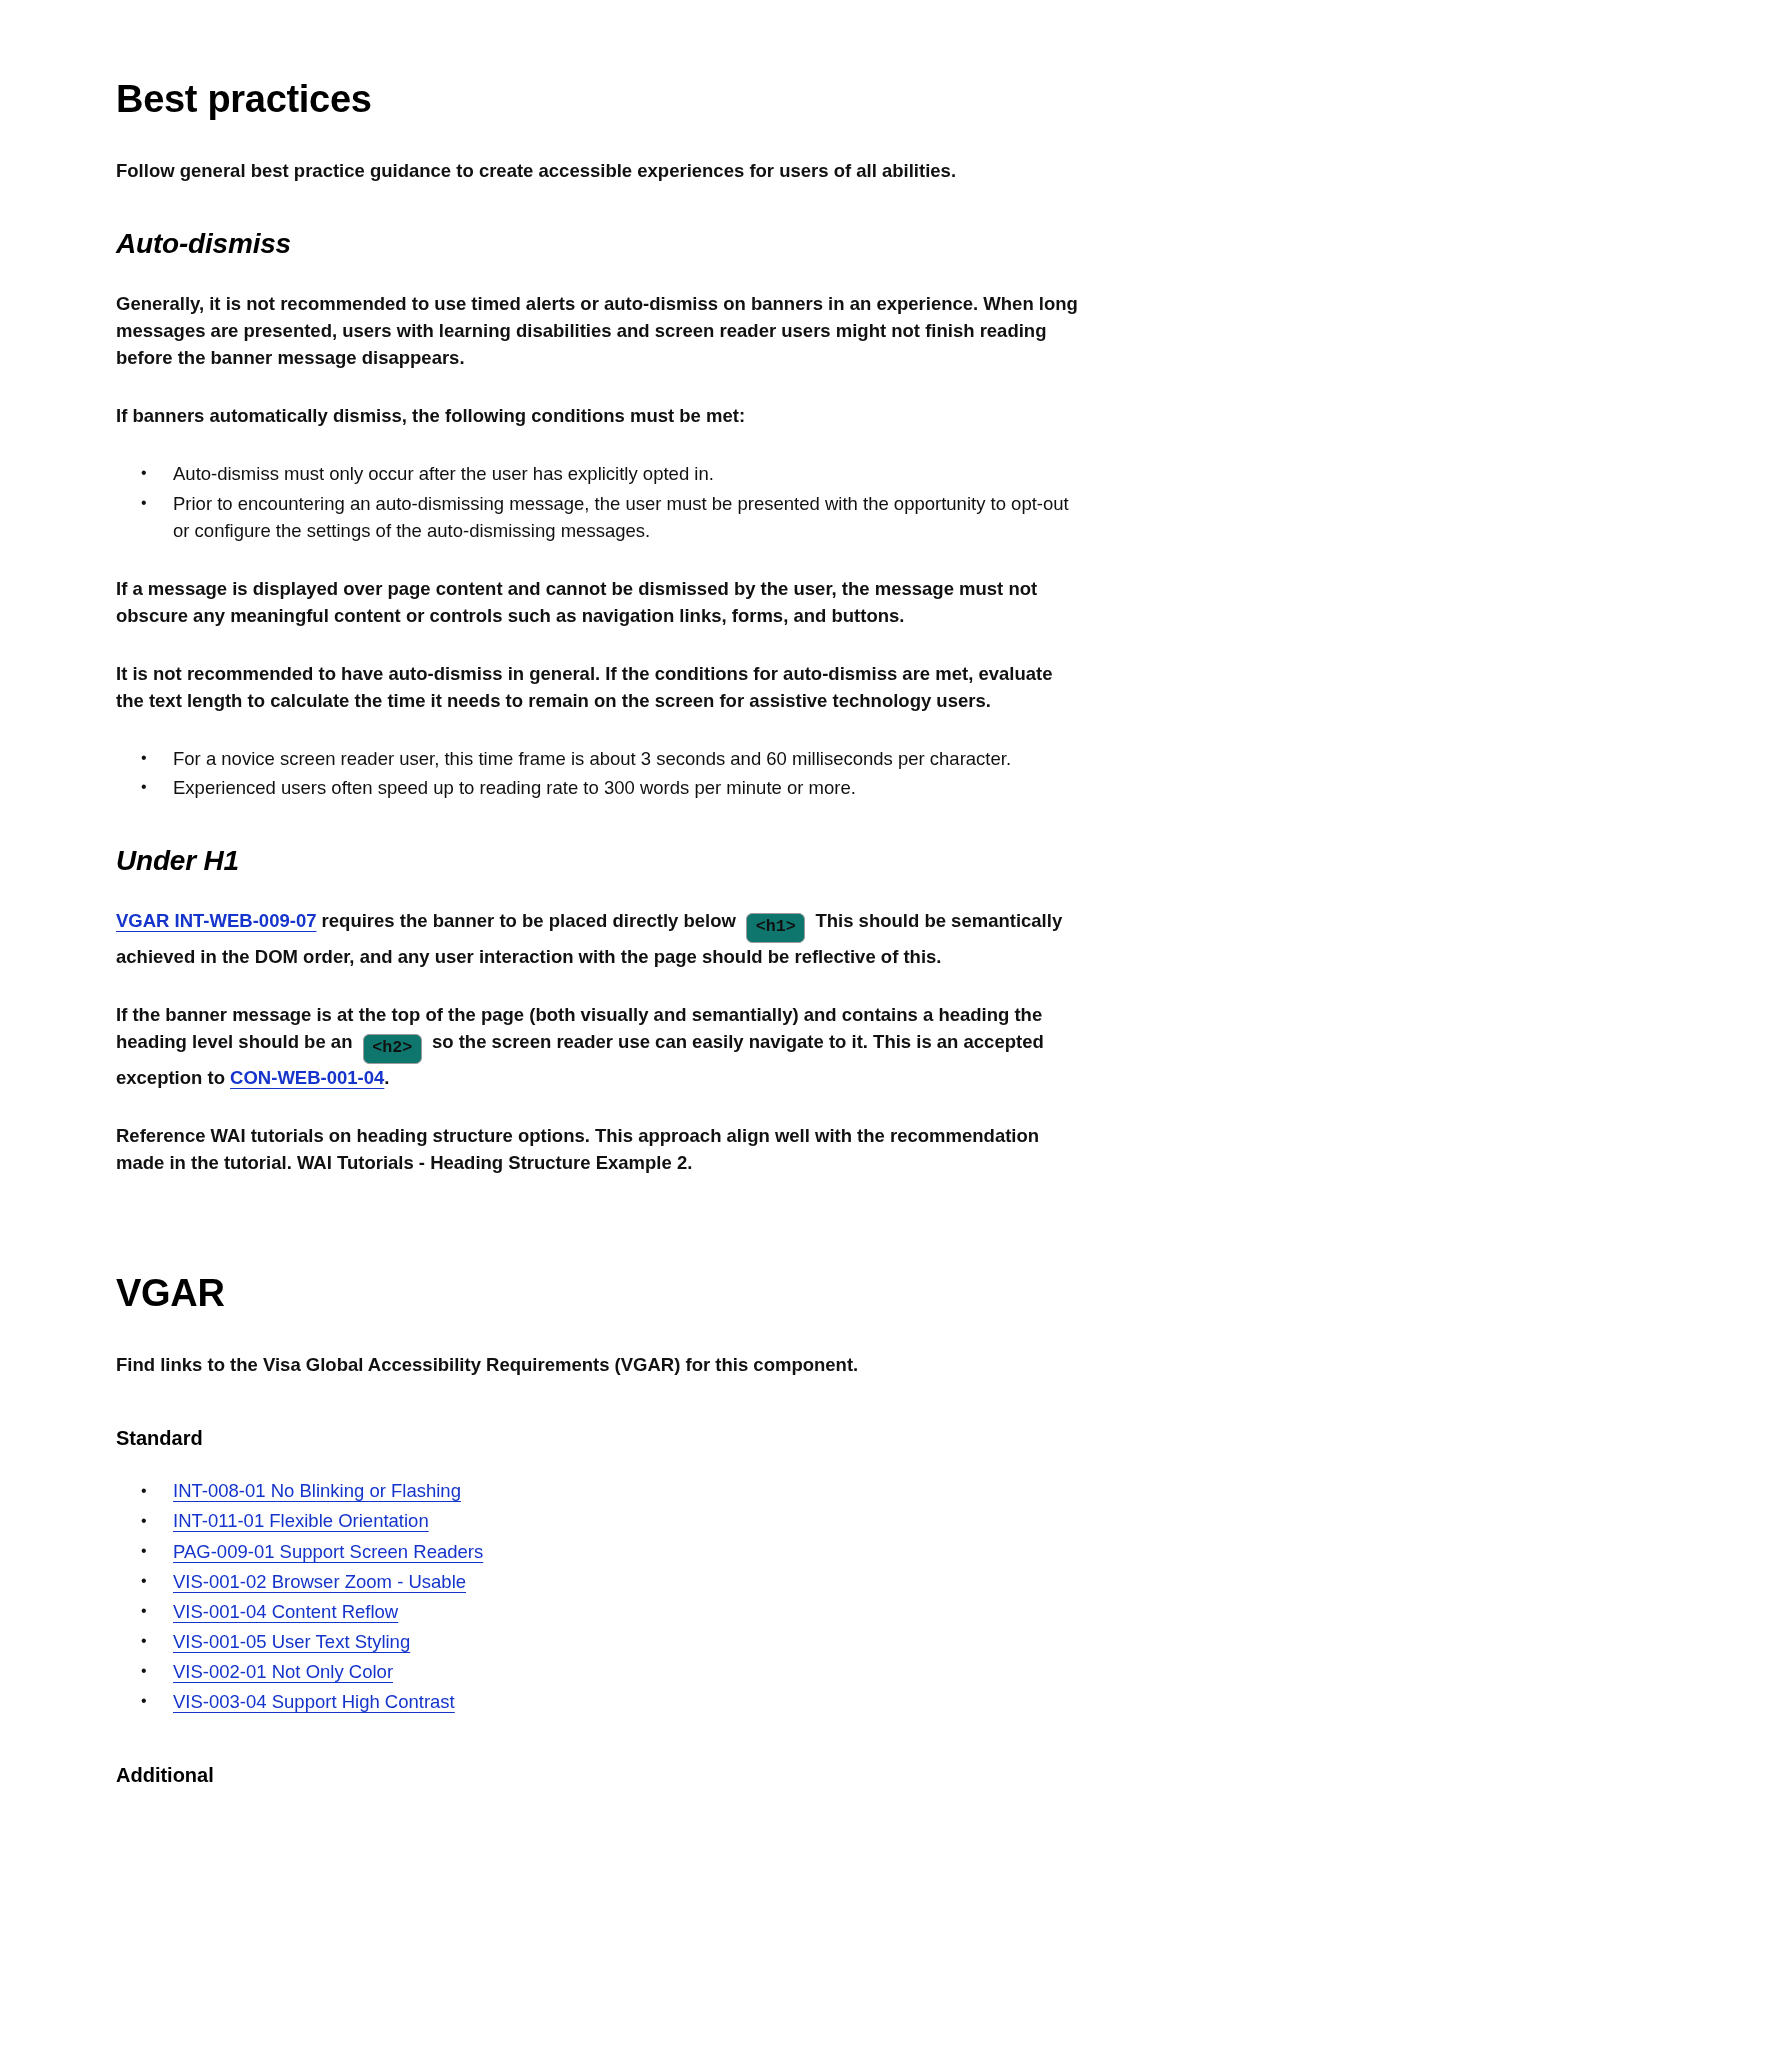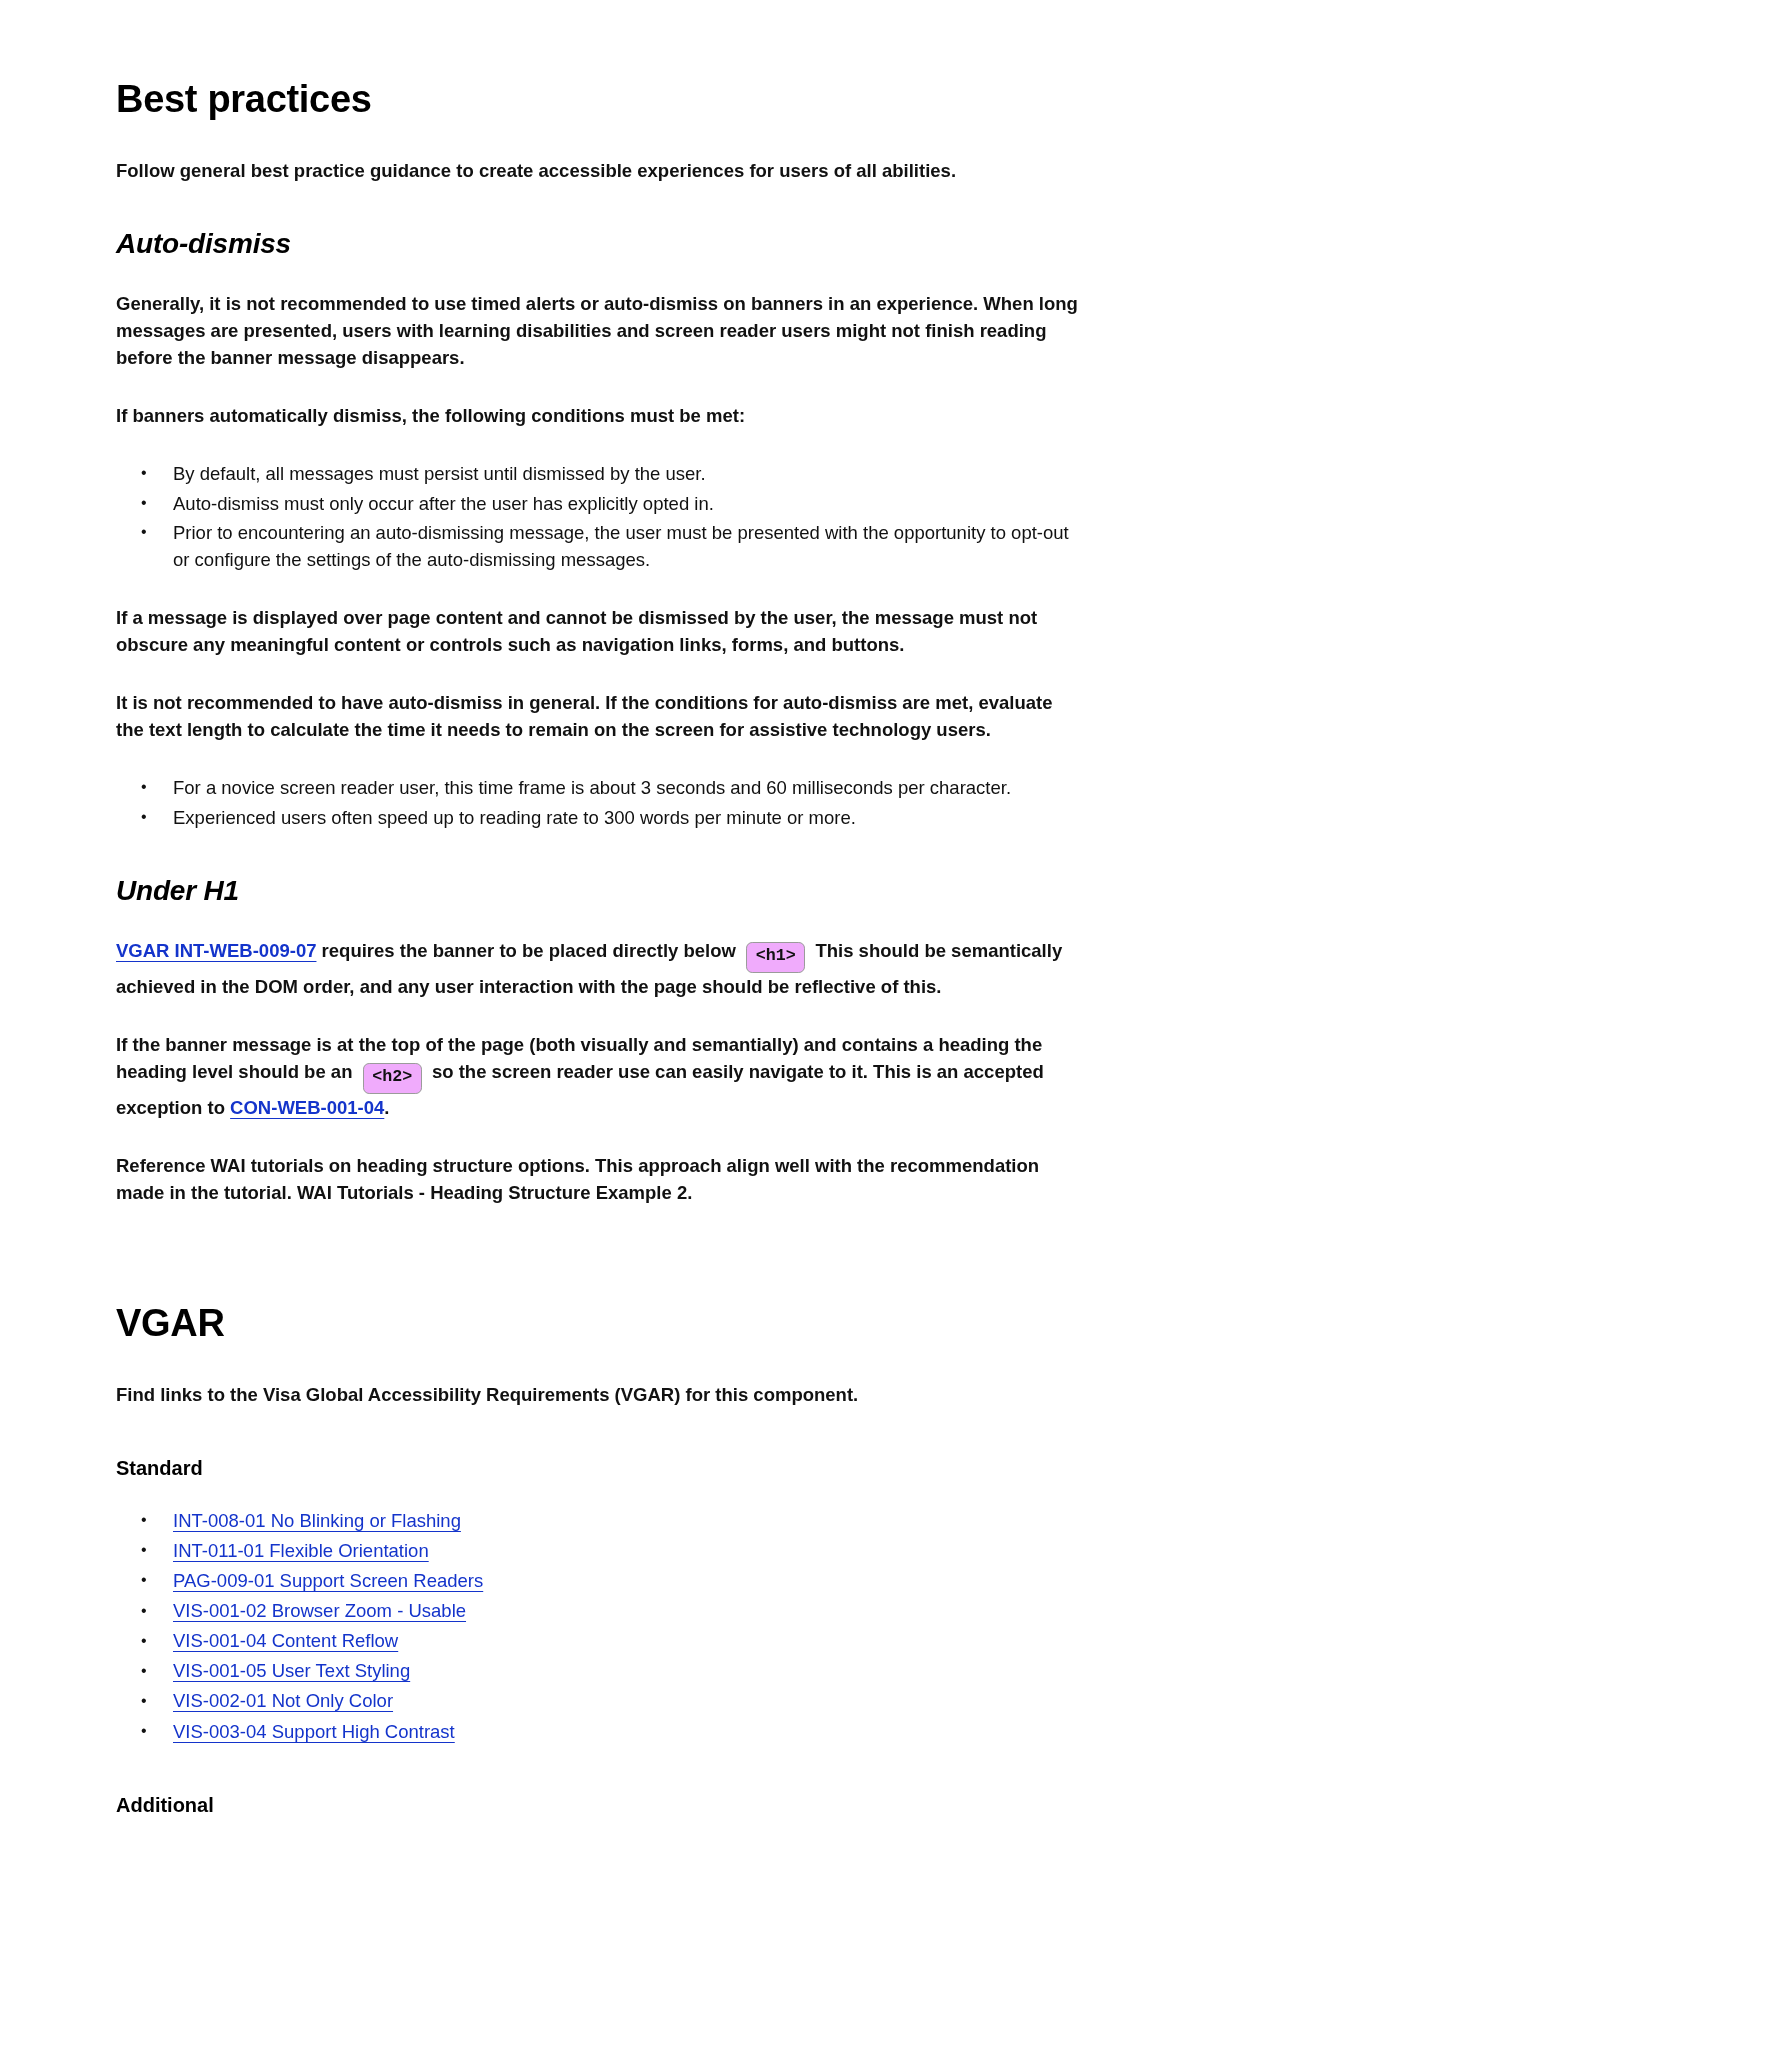--- a/index.html
+++ b/index.html
@@ -81,21 +81,21 @@
     cursor: pointer;
   }
   .code-chip {
     display: inline-block;
     font-family: "Liberation Mono", "DejaVu Sans Mono", monospace;
     font-size: 16.7px;
     line-height: 16.7px;
     padding: 5px 8.6px 6.8px 8.6px;
     border: 1.2px solid #9b9b9b;
     border-radius: 6.2px;
-    background: #f0abfc;
+    background: #0f766e;
     color: #111111;
     margin: 0 5px;
     vertical-align: -3.7px;
   }
   .links-list li {
     margin-bottom: 3.1px;
   }
 </style>
 </head>
 <body>
@@ -106,21 +106,20 @@
 
   <p>Follow general best practice guidance to create accessible experiences for users of all abilities.</p>
 
   <h2>Auto-dismiss</h2>
 
   <p>Generally, it is not recommended to use timed alerts or auto-dismiss on banners in an experience. When long messages are presented, users with learning disabilities and screen reader users might not finish reading before the banner message disappears.</p>
 
   <p>If banners automatically dismiss, the following conditions must be met:</p>
 
   <ul>
-    <li>By default, all messages must persist until dismissed by the user.</li>
     <li>Auto-dismiss must only occur after the user has explicitly opted in.</li>
     <li>Prior to encountering an auto-dismissing message, the user must be presented with the opportunity to opt-out or configure the settings of the auto-dismissing messages.</li>
   </ul>
 
   <p>If a message is displayed over page content and cannot be dismissed by the user, the message must not obscure any meaningful content or controls such as navigation links, forms, and buttons.</p>
 
   <p>It is not recommended to have auto-dismiss in general. If the conditions for auto-dismiss are met, evaluate the text length to calculate the time it needs to remain on the screen for assistive technology users.</p>
 
   <ul>
     <li>For a novice screen reader user, this time frame is about 3 seconds and 60 milliseconds per character.</li>

